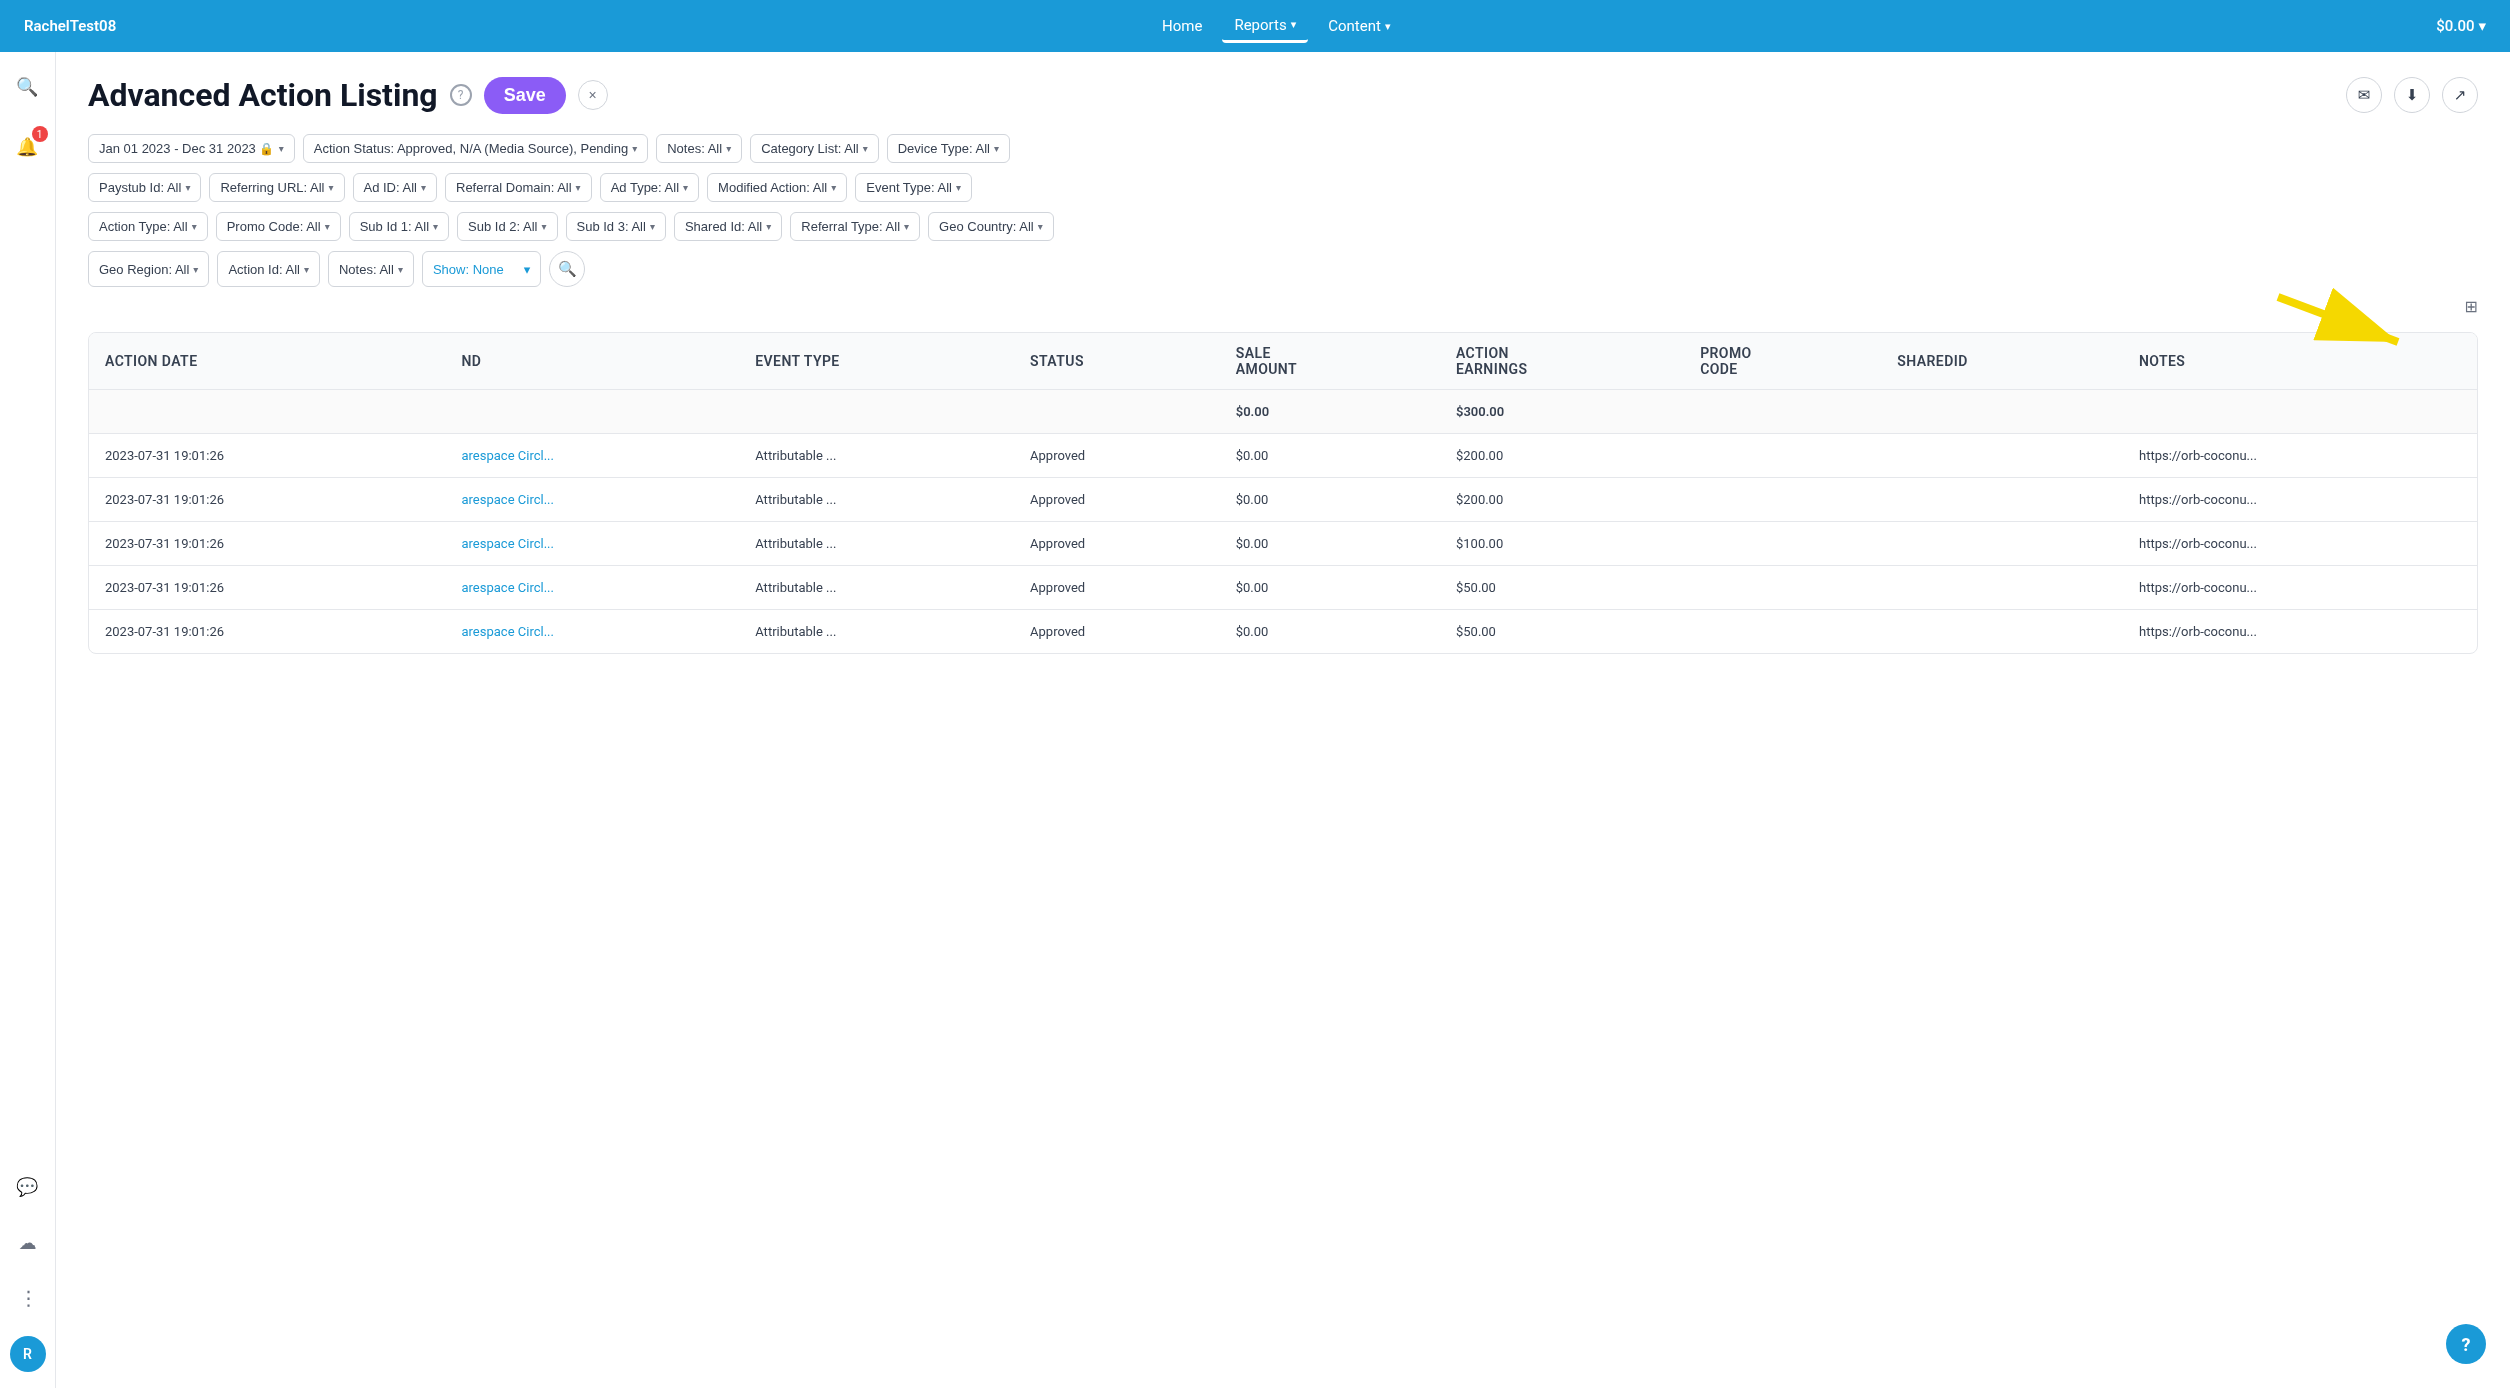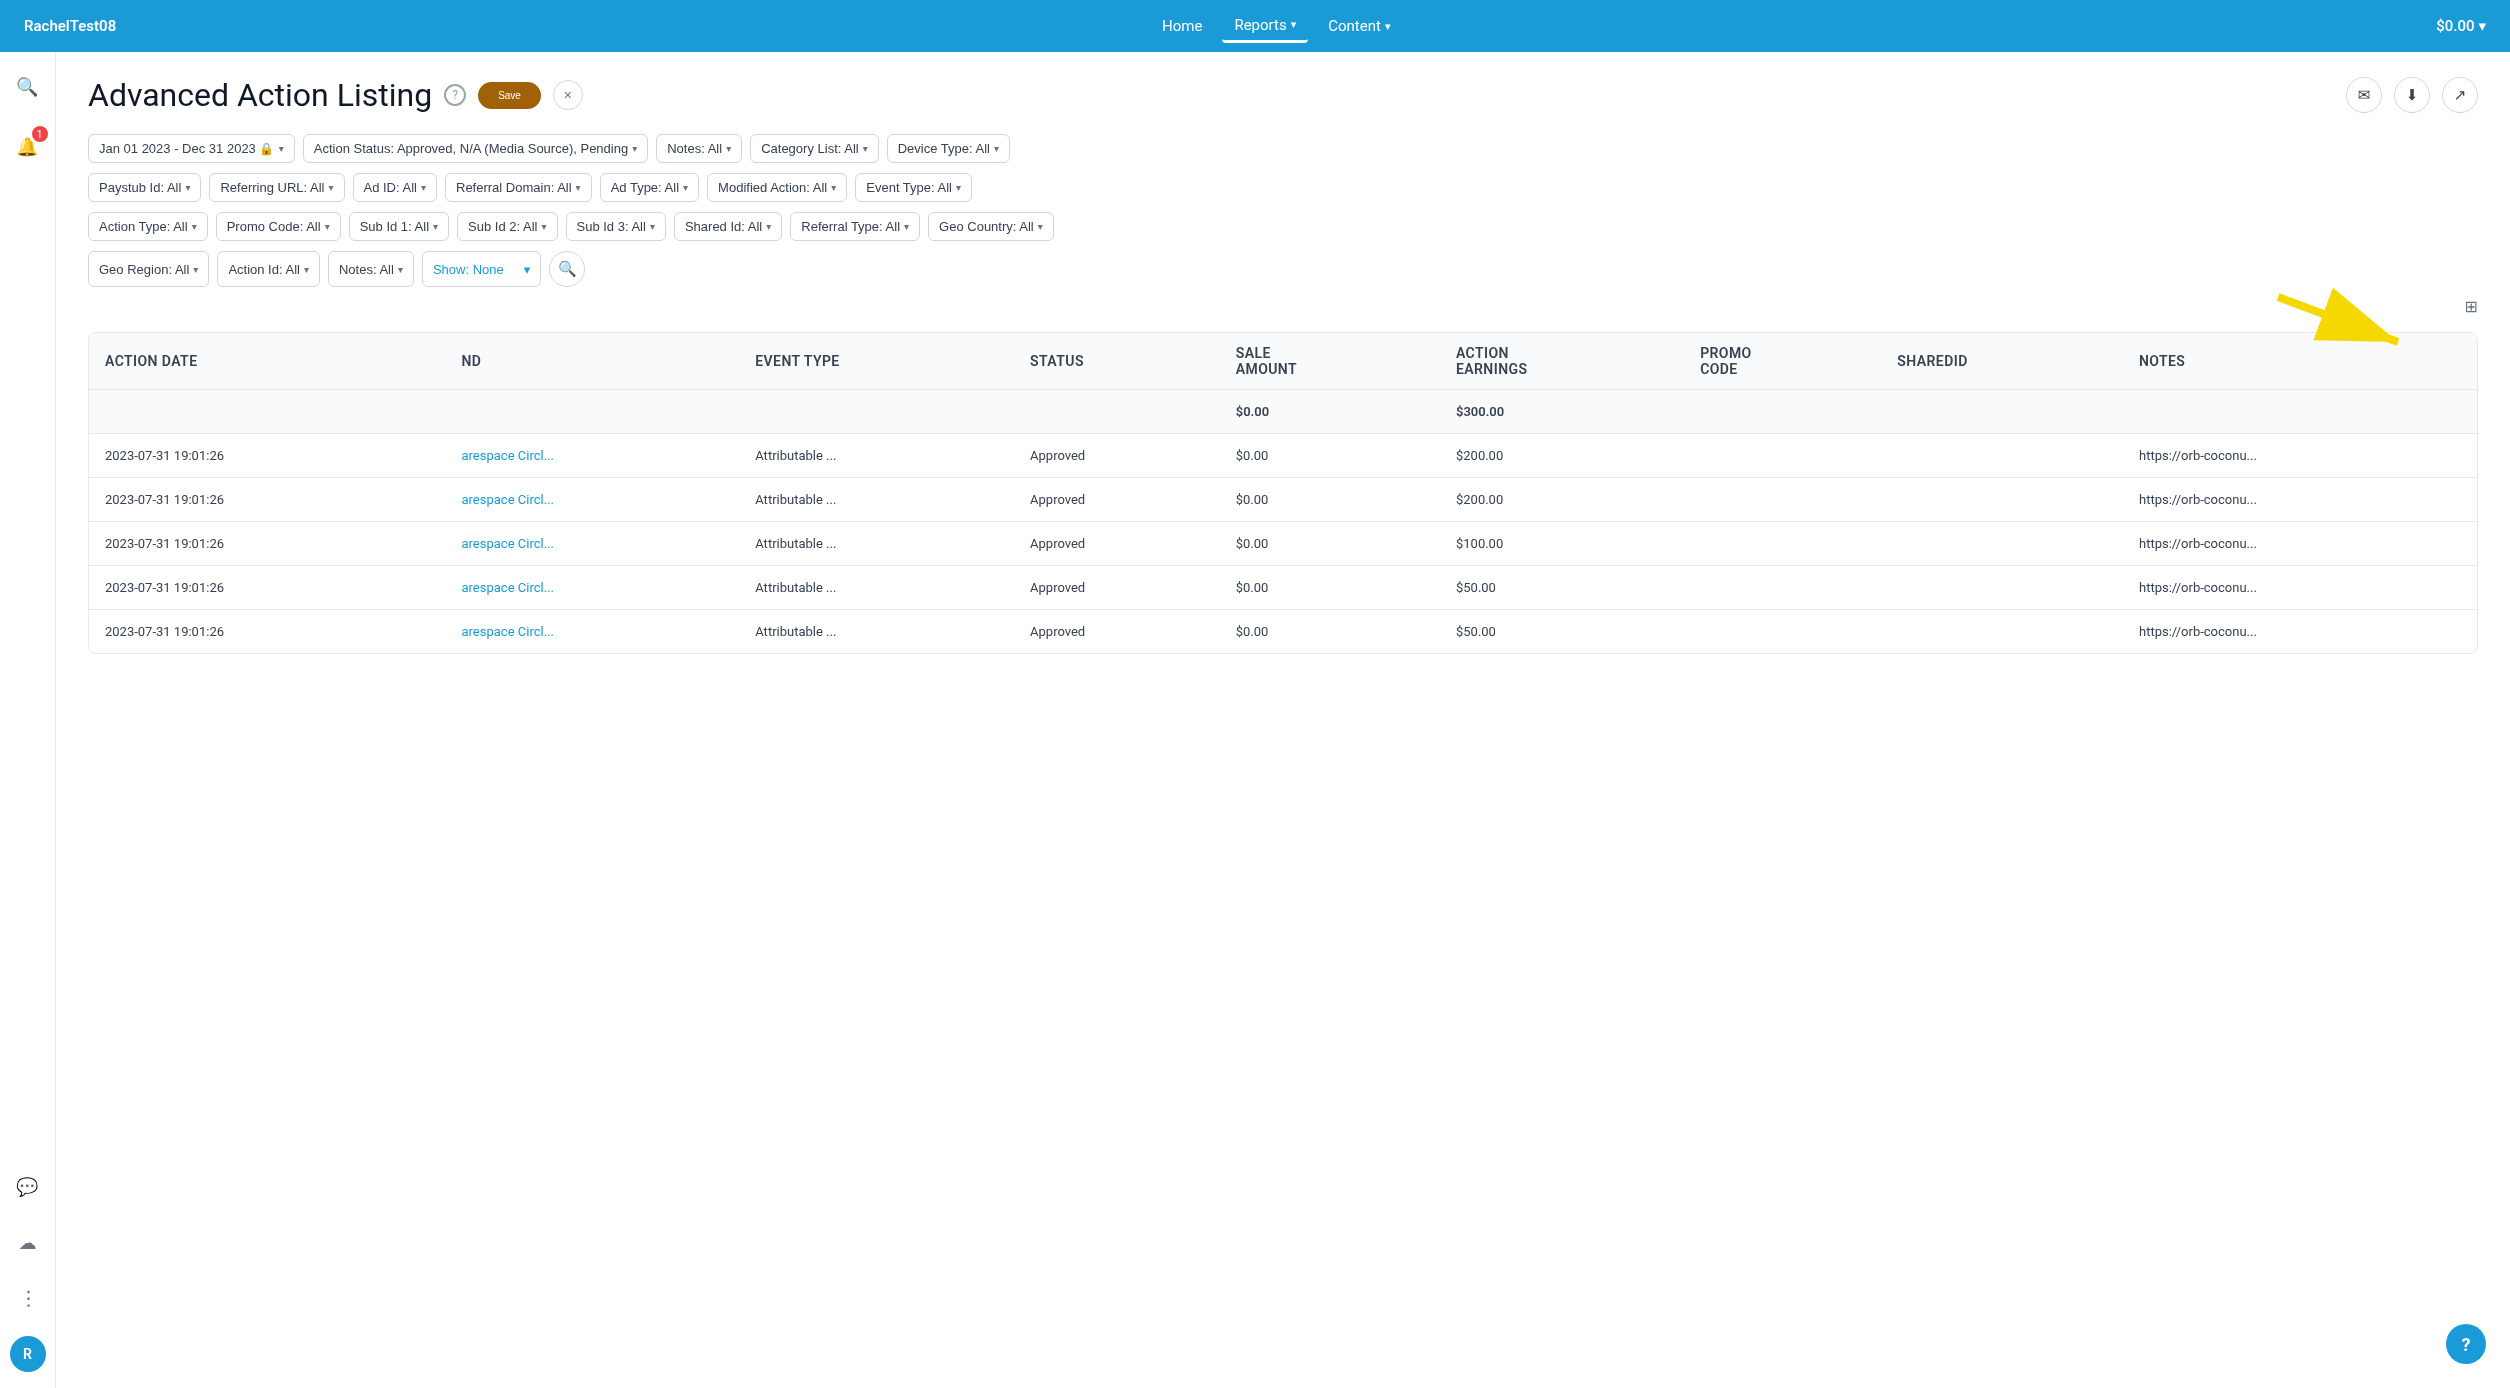--- a/index.html
+++ b/index.html
@@ -85,40 +85,40 @@
 
     
     .page-header {
       display: flex;
       align-items: center;
       gap: 12px;
       margin-bottom: 20px;
     }
     .page-title {
       font-size: 32px;
-      font-weight: 400;
+      font-weight: 700;
       color: #111827;
     }
     .help-icon {
       width: 22px; height: 22px;
       border-radius: 50%;
       border: 2px solid #9ca3af;
       color: #9ca3af;
       font-size: 12px;
       display: flex; align-items: center; justify-content: center;
       cursor: pointer;
     }
     .save-btn {
-      background: #a16207;
+      background: #8b5cf6;
       color: white;
       border: none;
       border-radius: 24px;
       padding: 8px 20px;
-      font-size: 10px;
-      font-weight: 400;
+      font-size: 18px;
+      font-weight: 700;
       cursor: pointer;
     }
     .close-btn {
       width: 30px; height: 30px;
       border-radius: 50%;
       border: 1px solid #d1d5db;
       background: white;
       color: #6b7280;
       font-size: 14px;
       display: flex; align-items: center; justify-content: center;

